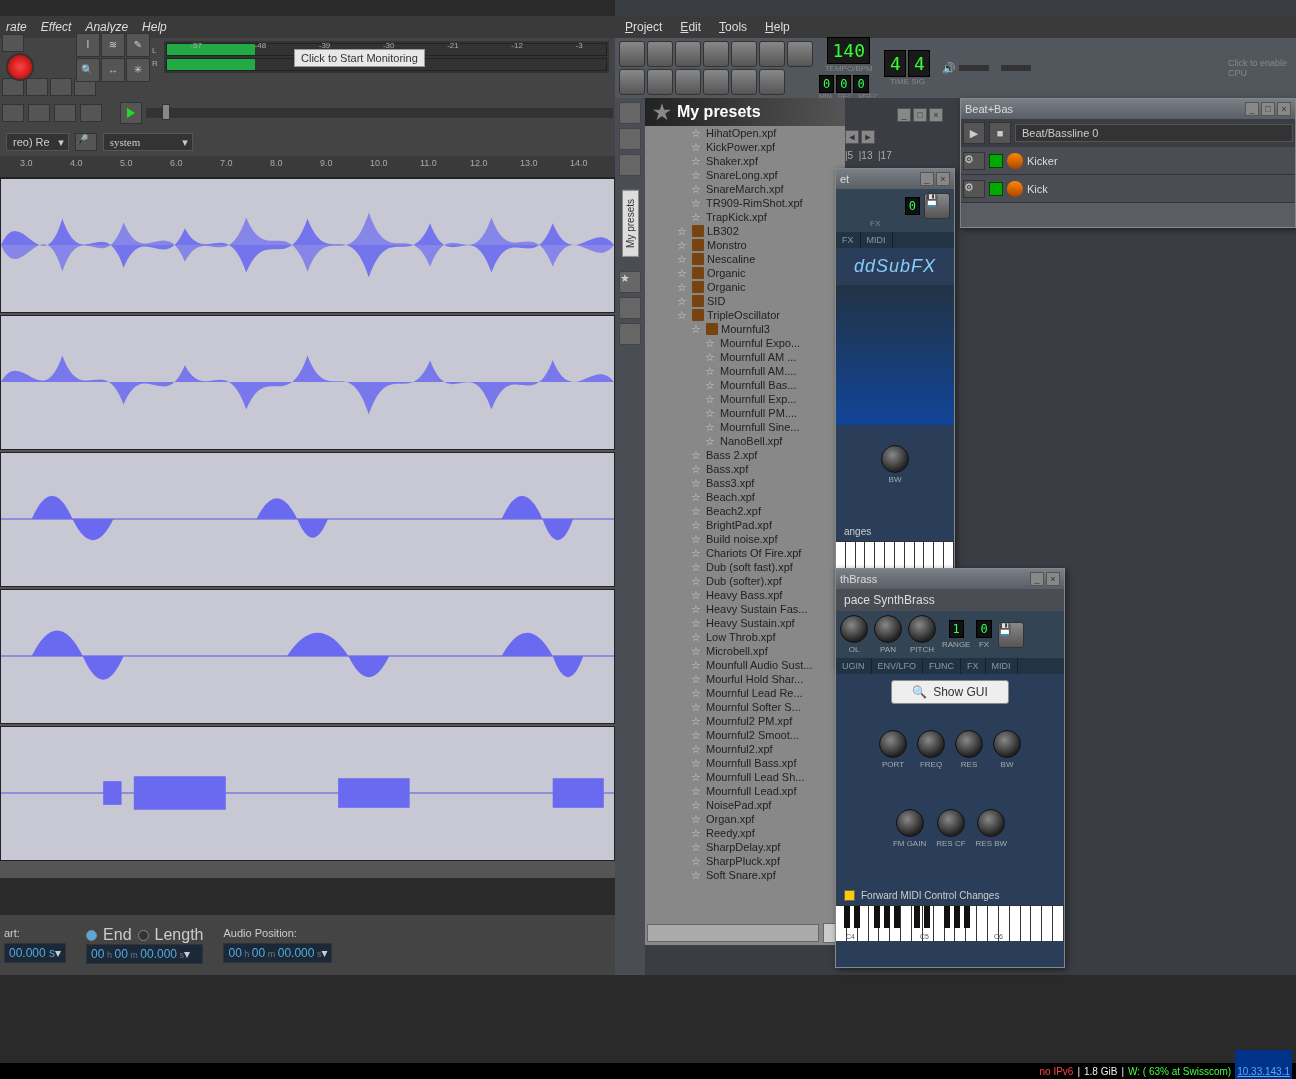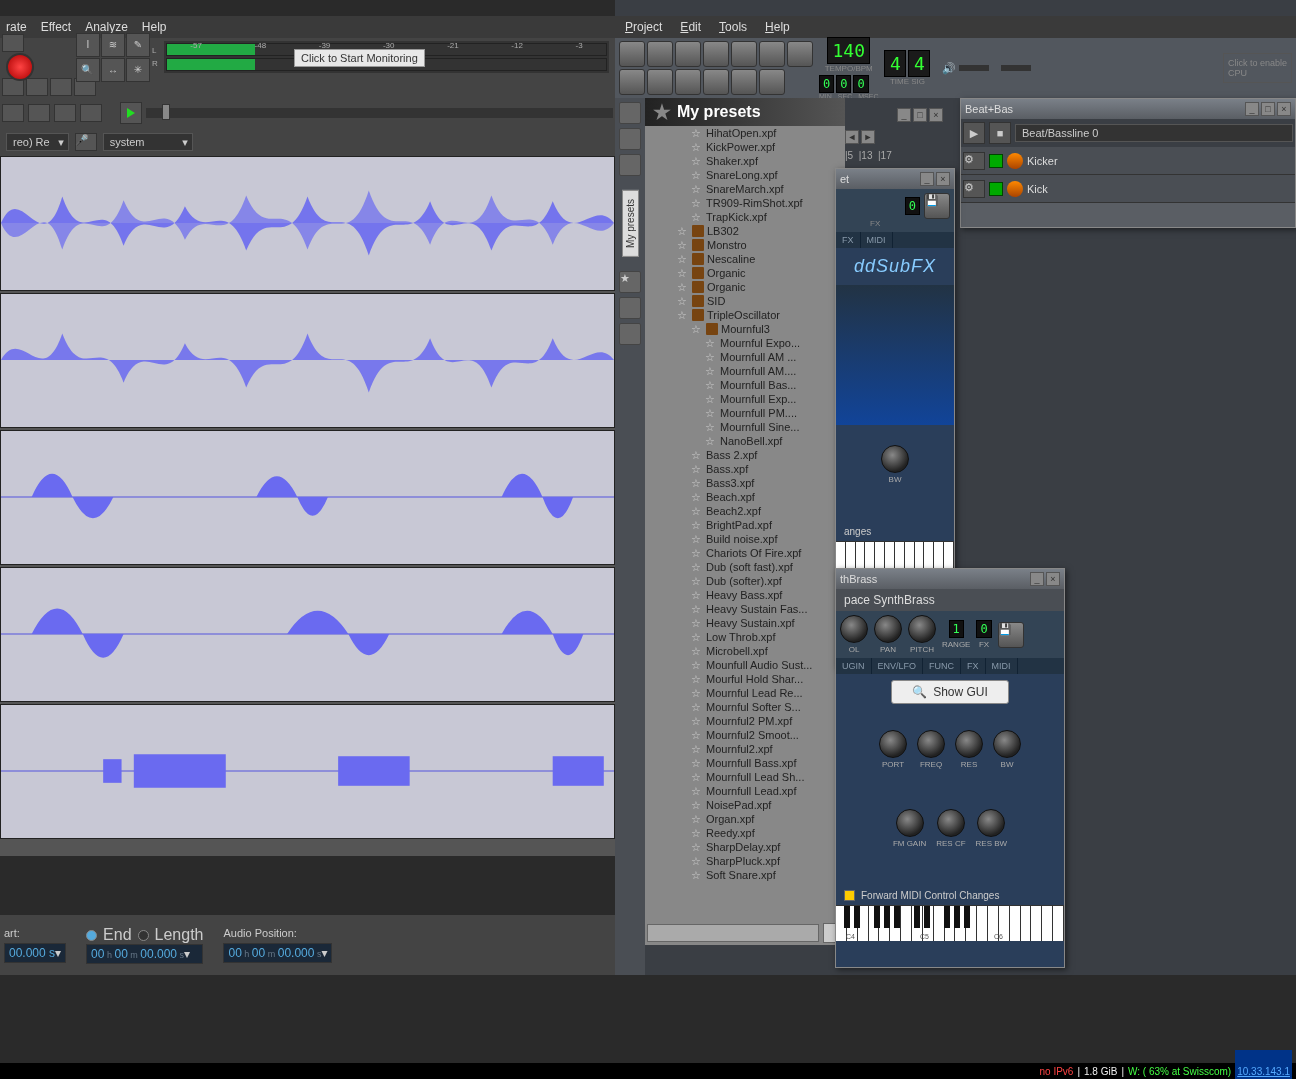--- a/index.html
+++ b/index.html
@@ -2,21 +2,21 @@
 <html><head>
 <meta charset="utf-8">
 <style>
 *{margin:0;padding:0;box-sizing:border-box;font-family:sans-serif;}
 body{background:#2a2a2a;width:1296px;height:1079px;overflow:hidden;position:relative;color:#ccc;font-size:11px;}
 .titlebar{height:16px;background:linear-gradient(#555,#333);display:flex;align-items:center;padding:0 4px;font-size:10px;color:#ccc;}
 .titlebar.active{background:linear-gradient(#888,#555);color:#fff;}
 
 .audacity{position:absolute;left:0;top:0;width:615px;height:975px;background:#2a2a2a;}
 .aud-menu{height:22px;background:#3a3a3a;display:flex;align-items:center;padding:0 6px;gap:14px;font-size:12px;color:#ddd;}
-.aud-menu span{cursor:default;}
+.aud-menu span{cursor:default;font-style:italic;}
 .aud-toolbar1{height:38px;background:#444;display:flex;align-items:center;padding:2px;gap:2px;position:relative;}
 .tool-btn{width:24px;height:24px;background:#555;border:1px solid #333;display:flex;align-items:center;justify-content:center;font-size:10px;}
 .tool-grid{display:grid;grid-template-columns:repeat(3,24px);gap:1px;margin-left:40px;}
 .record-btn{width:28px;height:28px;border-radius:50%;background:radial-gradient(#f44,#a00);border:2px solid #333;margin-left:4px;}
 .meter-bar{flex:1;height:32px;background:#333;margin:0 4px;position:relative;display:flex;flex-direction:column;gap:2px;padding:2px;}
 .meter-row{height:14px;background:linear-gradient(90deg,#2a4 0%,#2a4 20%,#333 20%);border:1px solid #222;position:relative;font-size:8px;color:#aaa;}
 .meter-label{position:absolute;left:130px;top:8px;background:#e8e8e8;color:#333;padding:2px 6px;font-size:11px;border:1px solid #999;z-index:5;}
 .meter-ticks{position:absolute;top:0;left:0;right:0;display:flex;justify-content:space-around;font-size:8px;color:#aaa;}
 .aud-toolbar2{height:22px;background:#444;display:flex;align-items:center;padding:2px;gap:2px;}
 .aud-toolbar3{height:30px;background:#444;display:flex;align-items:center;padding:2px;gap:4px;}
@@ -176,21 +176,35 @@
     <div class="play-btn">
         <div class="play-triangle"></div>
       </div>
     <div style="flex:1;height:10px;background:#333;position:relative;">
       <div style="position:absolute;left:16px;top:-4px;width:8px;height:16px;background:#888;border:1px solid #333;"></div>
     </div>
   </div>
   <div class="aud-toolbar4">
     <div class="dropdown">reo) Re</div>
     <div class="small-btn">🎤</div>
-    <div class="dropdown" style="min-width:90px;">system</div>
+    <div class="dropdown" style="min-width:90px;font-family:Liberation Serif, serif;">system</div>
+  </div>
+  <div class="ruler">
+    <span class="ruler-tick" style="left:20px">3.0</span>
+    <span class="ruler-tick" style="left:70px">4.0</span>
+    <span class="ruler-tick" style="left:120px">5.0</span>
+    <span class="ruler-tick" style="left:170px">6.0</span>
+    <span class="ruler-tick" style="left:220px">7.0</span>
+    <span class="ruler-tick" style="left:270px">8.0</span>
+    <span class="ruler-tick" style="left:320px">9.0</span>
+    <span class="ruler-tick" style="left:370px">10.0</span>
+    <span class="ruler-tick" style="left:420px">11.0</span>
+    <span class="ruler-tick" style="left:470px">12.0</span>
+    <span class="ruler-tick" style="left:520px">13.0</span>
+    <span class="ruler-tick" style="left:570px">14.0</span>
   </div>
   <div class="tracks-area">
     <div class="track">
       <svg class="wave" viewBox="0 0 600 135" preserveAspectRatio="none">
           <rect width="600" height="135" fill="#c8c8d5"></rect>
           <path d="M0,67 C20,20 40,110 60,40 C80,100 100,30 120,90 C140,40 160,100 180,50 200,90 220,35 240,95 260,45 280,100 300,40 320,95 340,35 360,100 380,40 400,95 420,45 440,100 460,35 480,95 500,40 520,100 540,45 560,95 580,40 600,67 L600,67 Z" fill="#6a6af0" opacity="0.9"></path>
           <path d="M0,67 C20,114 40,24 60,94 C80,34 100,104 120,44 C140,94 160,34 180,84 200,44 220,99 240,39 260,89 280,34 300,94 320,39 340,99 360,34 380,94 400,39 420,89 440,34 460,99 480,39 500,94 520,34 540,89 560,39 580,94 600,67 Z" fill="#6a6af0" opacity="0.7"></path>
         </svg>
     </div>
     <div class="track">

